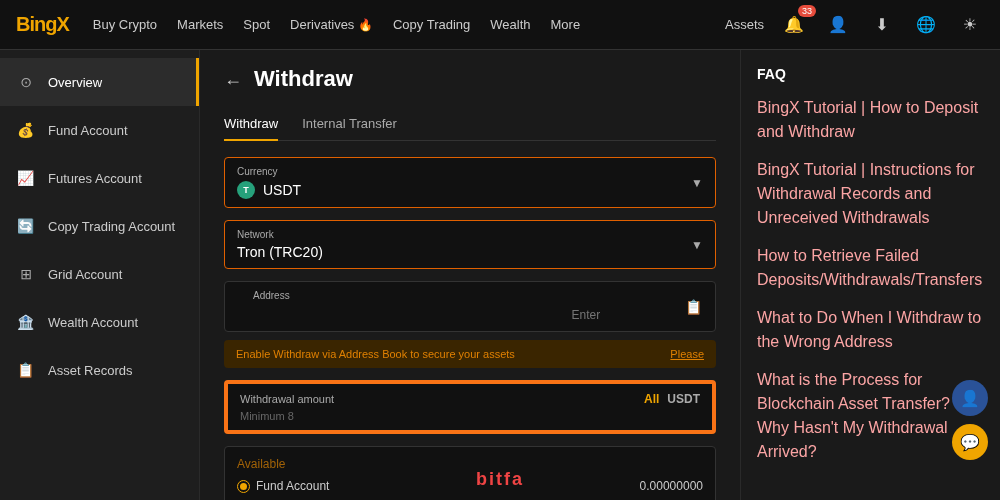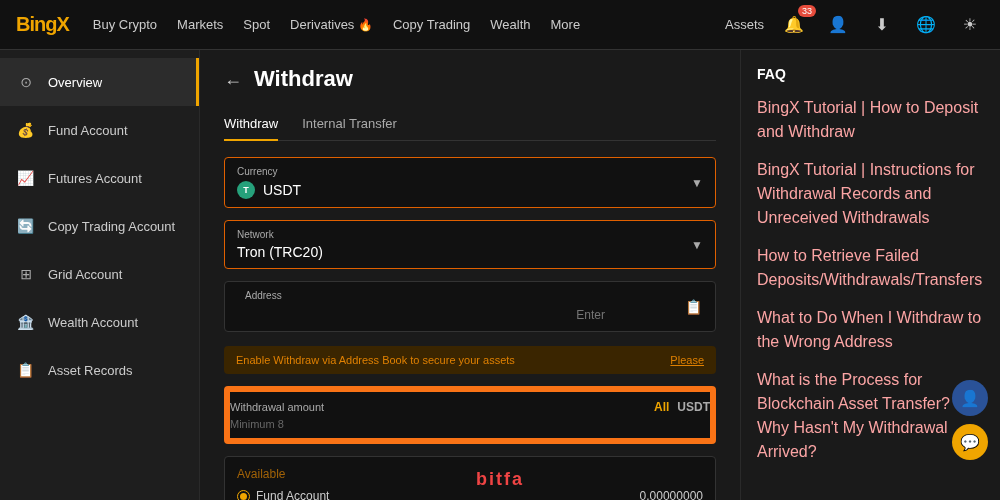--- a/index.html
+++ b/index.html
@@ -196,23 +196,23 @@
       top: 50%;
       transform: translateY(-50%);
       color: #aaa;
       font-size: 12px;
     }
 
     .address-box {
       background: #111;
       border: 1px solid #333;
       border-radius: 4px;
-      padding: 8px 20px;
+      padding: 8px 28px;
       position: relative;
-      margin-bottom: 14px;
+      margin-bottom: 8px;
     }
     .address-icon {
       position: absolute;
       right: 12px;
       top: 50%;
       transform: translateY(-50%);
       color: #aaa;
       font-size: 14px;
     }
 
@@ -231,23 +231,23 @@
     }
     .warning-link {
       font-size: 11px;
       color: #e08000;
       cursor: pointer;
       text-decoration: underline;
     }
 
     .amount-box {
       background: #111;
-      border: 6px solid #f97316;
+      border: 4px solid #f97316;
       border-radius: 4px;
-      padding: 8px 0;
+      padding: 8px 12px;
       margin-bottom: 12px;
     }
     .amount-header {
       display: flex;
       justify-content: space-between;
       align-items: center;
       margin-bottom: 4px;
     }
     .amount-label { font-size: 11px; color: #aaa; }
     .amount-controls {

